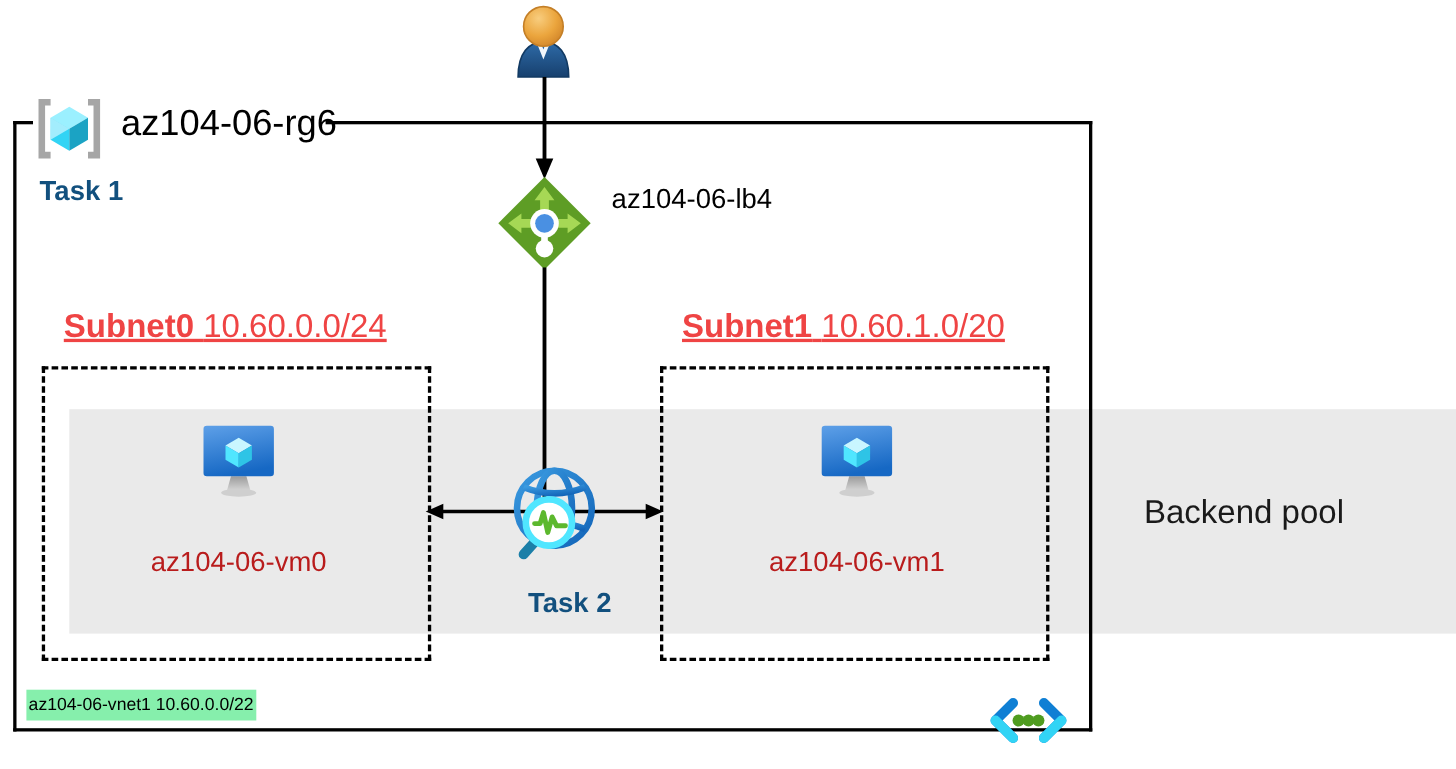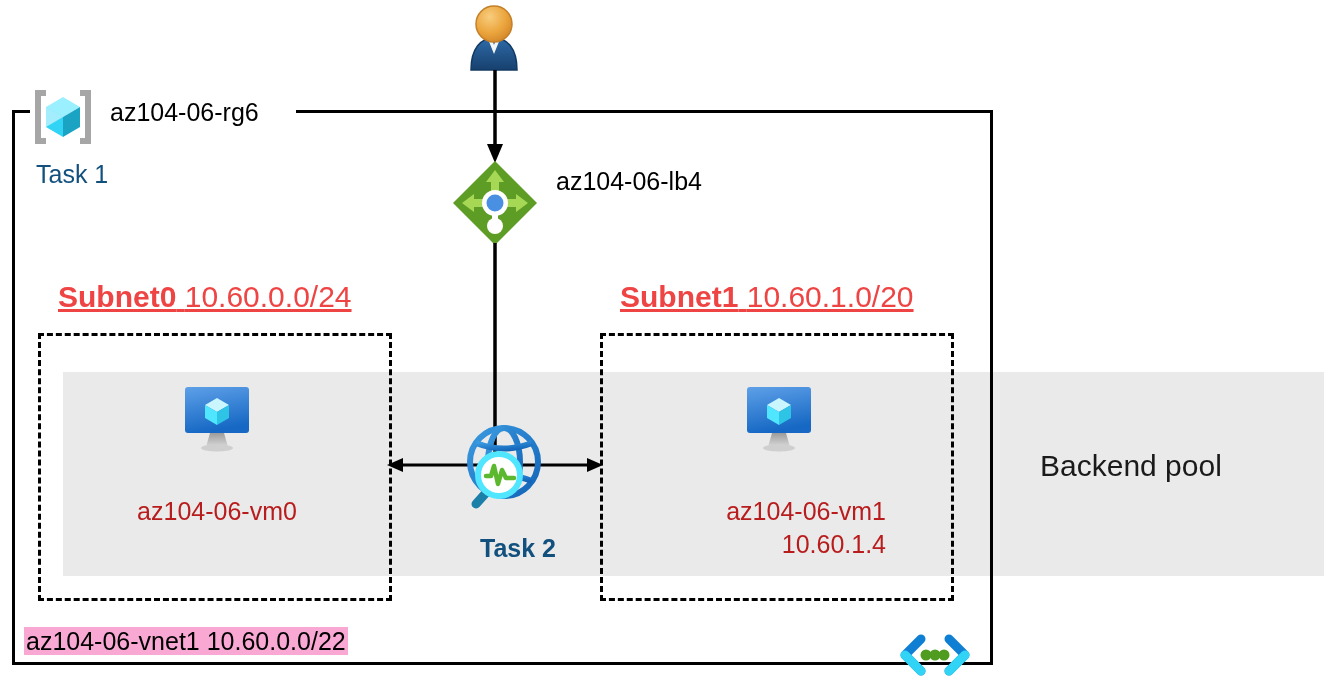--- a/index.html
+++ b/index.html
@@ -27,26 +27,26 @@
   .rg-left   { left: 12px;  top: 110px; width: 3px;  height: 555px; background: #000; }
   .rg-bottom { left: 12px;  top: 662px; width: 981px; height: 3px;  background: #000; }
   .rg-right  { left: 990px; top: 110px; width: 3px;  height: 555px; background: #000; }
   .rg-top-a  { left: 12px;  top: 110px; width: 18px; height: 3px;  background: #000; }
   .rg-top-b  { left: 296px; top: 110px; width: 697px; height: 3px; background: #000; }
 
   
   .rg-icon { left: 32px; top: 88px; width: 62px; height: 58px; }
   .rg-label {
     left: 110px; top: 97px;
-    font-size: 25px; line-height: 30px;
+    font-size: 33px; line-height: 30px;
     color: #000; white-space: nowrap;
   }
   .task1-label {
     left: 36px; top: 160px;
-    font-size: 25px; font-weight: normal;
+    font-size: 25px; font-weight: bold;
     color: #12507e; white-space: nowrap;
   }
 
   
   .backend-band {
     left: 63px; top: 372px;
     width: 1261px; height: 204px;
     background: #eaeaea;
   }
   .backend-label {
@@ -74,21 +74,21 @@
 
   
   .vm-icon { width: 80px; height: 72px; }
   .vm0-icon { left: 177px; top: 383px; }
   .vm1-icon { left: 739px; top: 383px; }
   .vm-text {
     font-size: 25px; line-height: 33px;
     text-align: center; color: #b91c1c; white-space: nowrap;
   }
   .vm0-text { left: 110px; top: 495px; width: 214px; }
-  .vm1-text { left: 672px; top: 495px; width: 214px; text-align: right; }
+  .vm1-text { left: 672px; top: 495px; width: 214px; }
 
   
   .lb-icon { left: 452px; top: 160px; width: 86px; height: 86px; }
   .lb-text {
     left: 556px; top: 163px;
     font-size: 25px; line-height: 37px;
     color: #000; white-space: nowrap;
   }
 
   
@@ -98,23 +98,23 @@
   .nw-icon { left: 452px; top: 420px; width: 96px; height: 96px; }
   .task2-label {
     left: 447px; top: 534px;
     font-size: 25px; font-weight: bold;
     color: #12507e; white-space: nowrap; margin-left: 33px;
   }
 
   
   .vnet-label {
     left: 24px; top: 627px;
-    font-size: 25px; line-height: 28px;
+    font-size: 16px; line-height: 28px;
     color: #000; white-space: nowrap;
-    background: #f9a8d4;
+    background: #86efac;
     padding: 0 2px;
   }
   .vnet-icon { left: 897px; top: 633px; width: 76px; height: 44px; }
 </style>
 </head>
 <body>
 
 <div id="canvas">
 
   <div class="abs backend-band"></div>
@@ -247,21 +247,20 @@
     <path d="M33 50 L47 50 L51 64 L29 64 Z" fill="url(#standg1)"></path>
     <ellipse cx="40" cy="65" rx="16" ry="3.5" fill="#cfcfcf"></ellipse>
     <rect x="8" y="4" width="64" height="46" rx="3" fill="url(#mong1)"></rect>
     <path d="M40 15 L52 22 L40 29 L28 22 Z" fill="#c9f6ff"></path>
     <path d="M28 22 L40 29 L40 42 L28 35 Z" fill="#50e6ff"></path>
     <path d="M52 22 L52 35 L40 42 L40 29 Z" fill="#2ec4e6"></path>
   </svg>
 
   <div class="abs vm-text vm1-text">
     <div>az104-06-vm1</div>
-    <div>10.60.1.4</div>
   </div>
 
   <svg class="abs" style="left:385px; top:452px; width:220px; height:26px;">
     <line x1="14" y1="13" x2="206" y2="13" stroke="#000" stroke-width="3"></line>
     <polygon points="2,13 18,6 18,20" fill="#000"></polygon>
     <polygon points="218,13 202,6 202,20" fill="#000"></polygon>
   </svg>
 
   <svg class="abs nw-icon" viewBox="0 0 96 96">
     <defs>

